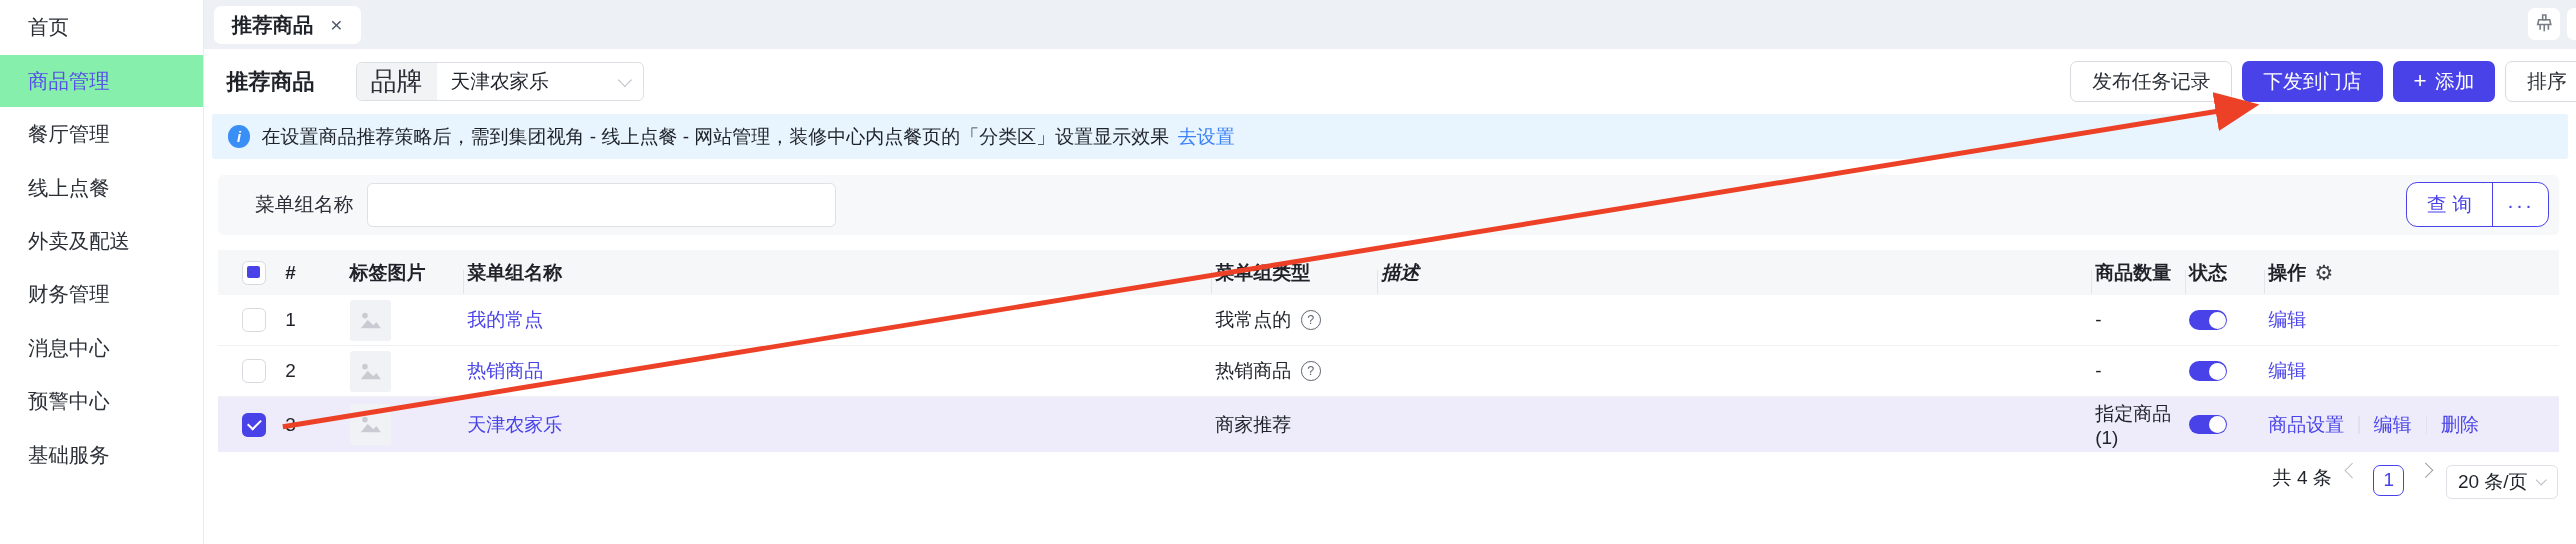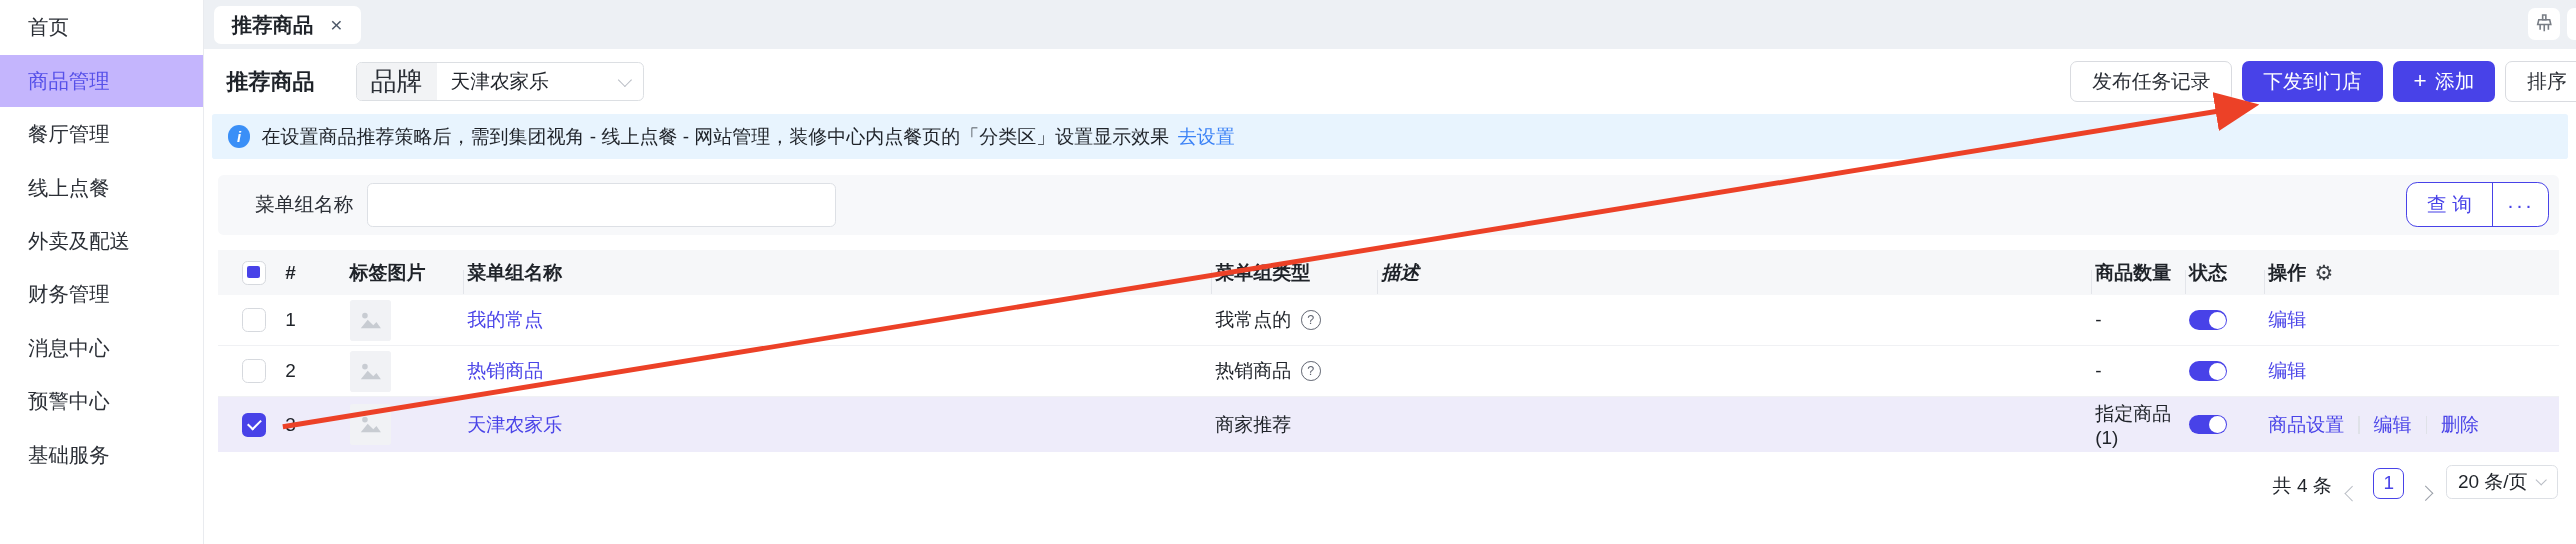--- a/index.html
+++ b/index.html
@@ -6,21 +6,21 @@
   html,body { width:2576px; height:544px; }
   body {
     font-family:"Liberation Sans","DejaVu Sans",sans-serif;
     color:#1f2329; background:#fff; position:relative; overflow:hidden;
     -webkit-font-smoothing:antialiased;
   }
 
   
   .sidebar { position:absolute; left:0; top:0; width:204px; height:544px; background:#fff; border-right:0.7px solid #e9ebef; padding-top:0; z-index:5; }
   .side-item { height:52px; margin:1.4px 0; display:flex; align-items:center; padding-left:28px; font-size:20.4px; color:#2b2f36; cursor:pointer; }
-  .side-item.active { background:#c4b5fd; color:#5650e9; }
+  .side-item.active { background:#86efac; color:#5650e9; }
 
   
   .main { position:absolute; left:204px; top:0; right:0; bottom:0; }
   .tabbar { height:49px; background:#edf0f4; display:flex; align-items:center; padding-left:9.8px; position:relative; }
   .tab { background:#fff; border-radius:7px; height:38px; display:flex; align-items:center; gap:17px; padding:0 18px; font-size:20.4px; font-weight:bold; }
   .tab-close { font-weight:normal; color:#4e5969; font-size:21px; line-height:1; cursor:pointer; }
   .tabbar-right { position:absolute; right:4.2px; top:8.4px; display:flex; gap:7px; }
   .icon-btn { width:32px; height:32px; background:#fff; border-radius:7px; display:flex; align-items:center; justify-content:center; cursor:pointer; }
   .icon-sliver { width:32px; margin-right:-27px; }
 
@@ -82,21 +82,21 @@
   .img-ph { width:41px; height:41px; background:#f1f2f5; border-radius:2.8px; display:flex; align-items:center; justify-content:center; }
   .tlink { color:#4a44e8; cursor:pointer; }
   .help { width:19.7px; height:19.7px; border:1.4px solid #5f6470; border-radius:50%; display:inline-flex; align-items:center; justify-content:center; font-size:12.6px; color:#5f6470; margin-left:9.8px; cursor:pointer; flex:none; }
   .toggle { width:38px; height:19.7px; border-radius:10.5px; background:#4842e8; position:relative; cursor:pointer; }
   .toggle::after { content:""; position:absolute; top:1.4px; right:1.4px; width:17px; height:17px; border-radius:50%; background:#fff; }
   .actions { display:flex; align-items:center; gap:14px;text-align:center; }
   .a-sep { width:1.4px; height:18px; background:#dfe2e8; }
   .gear { margin-left:8.4px; font-size:21px; color:#3c4046; font-weight:normal; cursor:pointer; line-height:1; }
 
   
-  .pagination { display:flex; align-items:flex-end; justify-content:flex-end; gap:15.5px; margin:12.6px 18px 0 0; font-size:19px; color:#1f2329; }
+  .pagination { display:flex; align-items:flex-start; justify-content:flex-end; gap:15.5px; margin:12.6px 18px 0 0; font-size:19px; color:#1f2329; }
   .pg-chev { width:10.5px; height:10.5px; display:inline-block; }
   .pg-chev.left  { border-left:1.8px solid #b9bdc5; border-bottom:1.8px solid #b9bdc5; transform:rotate(45deg); }
   .pg-chev.right { border-right:1.8px solid #9ba0a9; border-bottom:1.8px solid #9ba0a9; transform:rotate(-45deg); }
   .pg-page { min-width:31px; height:31px; border:1.4px solid #4842e8; border-radius:7px; color:#4842e8; display:flex; align-items:center; justify-content:center; background:#fff; cursor:pointer; }
   .pg-size { height:34px; border:0.7px solid #dde0e5; border-radius:5.6px; display:flex; align-items:center; gap:9.8px; padding:0 11.2px; background:#fff; cursor:pointer; }
   .pg-size .chev { width:8.4px; height:8.4px; margin-top:-3.5px; }
 
   .arrow-overlay { position:absolute; left:0; top:0; width:2576px; height:544px; pointer-events:none; z-index:50; }
 </style>
 </head>

